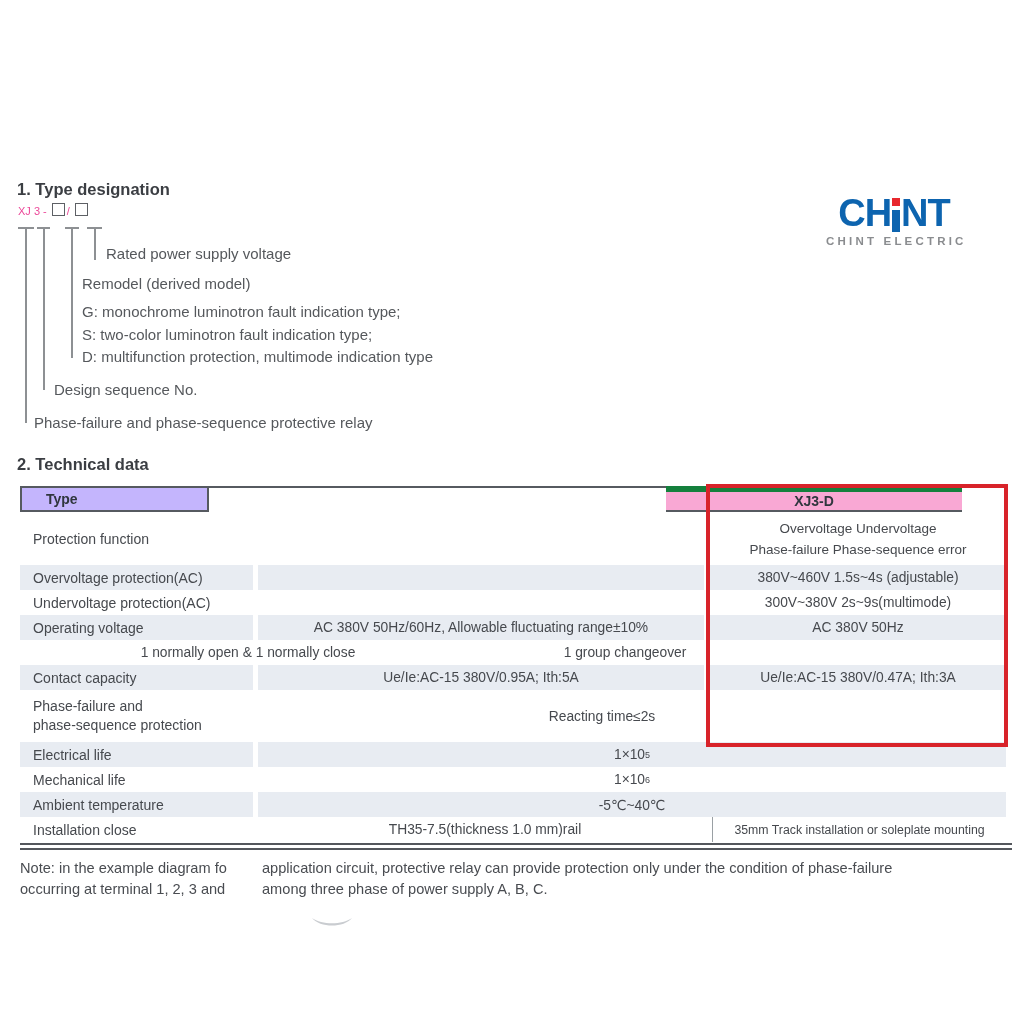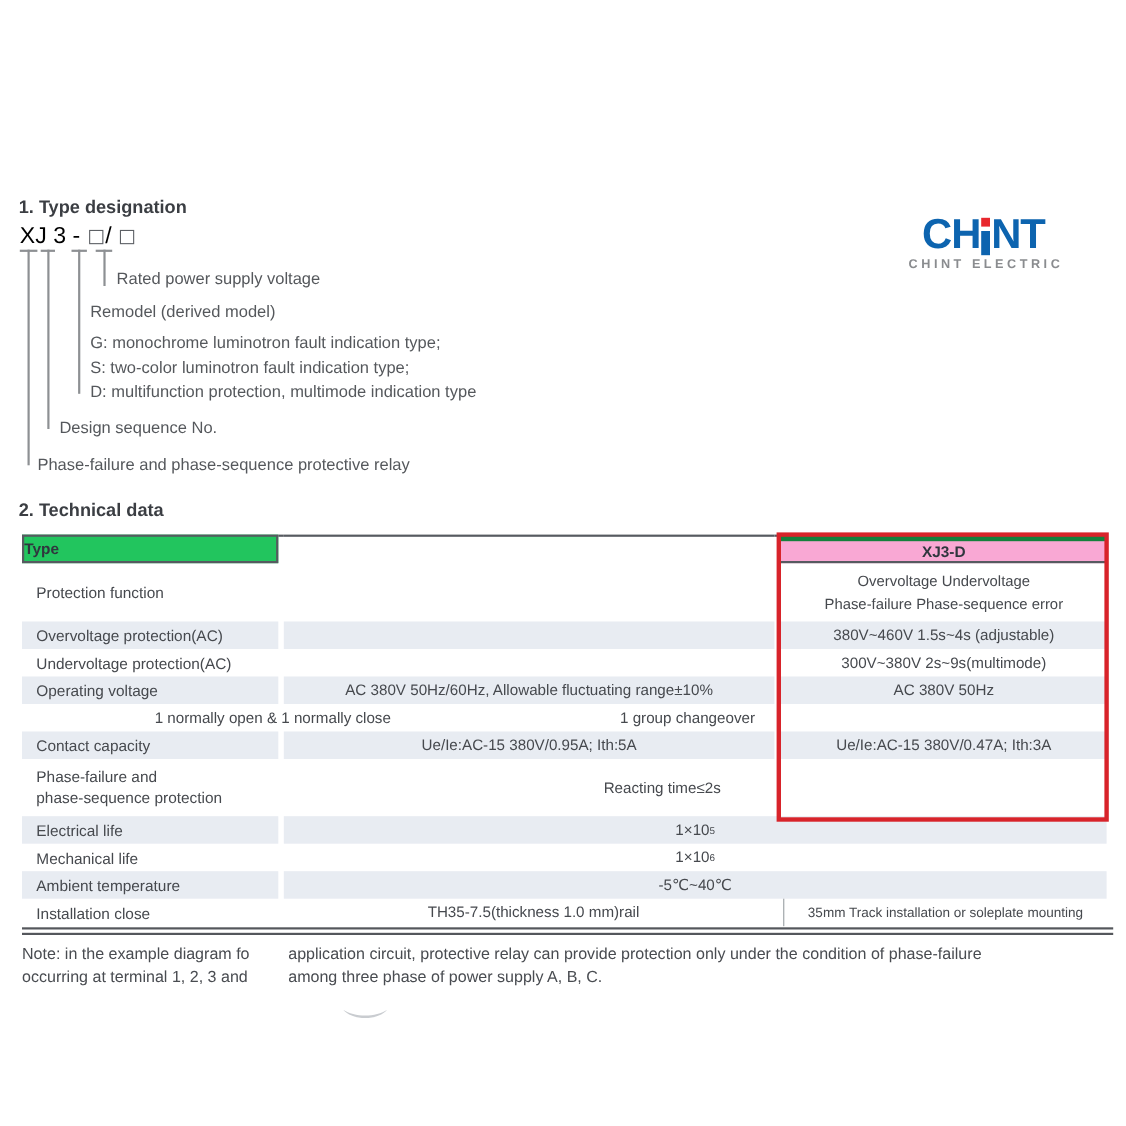--- a/index.html
+++ b/index.html
@@ -5,21 +5,21 @@
   html,body{margin:0;padding:0;background:#fff;}
   .page{position:relative;width:1024px;height:1024px;background:#ffffff;overflow:hidden;
         font-family:"Liberation Sans","DejaVu Sans",sans-serif;color:#55585c;}
 
   
   .sec-title{position:absolute;font-size:16.5px;font-weight:bold;color:#3b3e43;white-space:nowrap;}
   #sec1{left:17px;top:180px;}
   #sec2{left:17px;top:455px;}
 
   
-  .model-line{position:absolute;left:18px;top:203px;font-size:21px;color:#000000;white-space:nowrap;text-align:right;}
+  .model-line{position:absolute;left:18px;top:203px;font-size:11px;color:#ec4899;white-space:nowrap;text-align:right;}
   .model-box{display:inline-block;width:11px;height:11px;border:1.6px solid #5d6065;vertical-align:-1px;margin:0 2px;}
 
   
   .hbar{position:absolute;height:1.6px;background:#8d9093;}
   .vline{position:absolute;width:1.6px;background:#8d9093;}
 
   
   .td-label{position:absolute;font-size:15px;color:#55585c;white-space:nowrap;}
 
   
@@ -41,22 +41,22 @@
   .gap{width:5px;}
   .cm{width:446px;justify-content:center;text-align:center;font-size:13.8px;}
   .gap2{width:6px;}
   .cr{width:296px;justify-content:center;text-align:center;font-size:13.8px;}
   .cr2{flex-direction:column;justify-content:center;line-height:21px;font-size:13.5px;}
   .cspan{width:748px;justify-content:center;text-align:center;font-size:13.8px;}
   .shade{background:#e8ecf2;}
   sup{font-size:9px;}
 
   
-  .type-cell{width:233px;box-sizing:border-box;border:2px solid #565a60;background:#22c55e;
-             display:flex;align-items:center;padding-left:0;font-weight:bold;color:#30363e;}
+  .type-cell{width:189px;box-sizing:border-box;border:2px solid #565a60;background:#c4b5fd;
+             display:flex;align-items:center;padding-left:24px;font-weight:bold;color:#30363e;}
   .hdr-top{box-sizing:border-box;border-top:2px solid #565a60;}
   .hmid{width:446px;}
   .hgap{width:5px;}
   .hgap2{width:6px;}
   .hxj3d{width:296px;box-sizing:border-box;border-top:6px solid #15803d;border-bottom:2px solid #565a60;
          background:#f9a8d4;display:flex;align-items:center;justify-content:center;font-weight:bold;color:#30363e;}
 
   
   .red-box{position:absolute;left:686px;top:-2px;width:302px;height:263px;
            border:4px solid #d8232a;box-sizing:border-box;pointer-events:none;}

